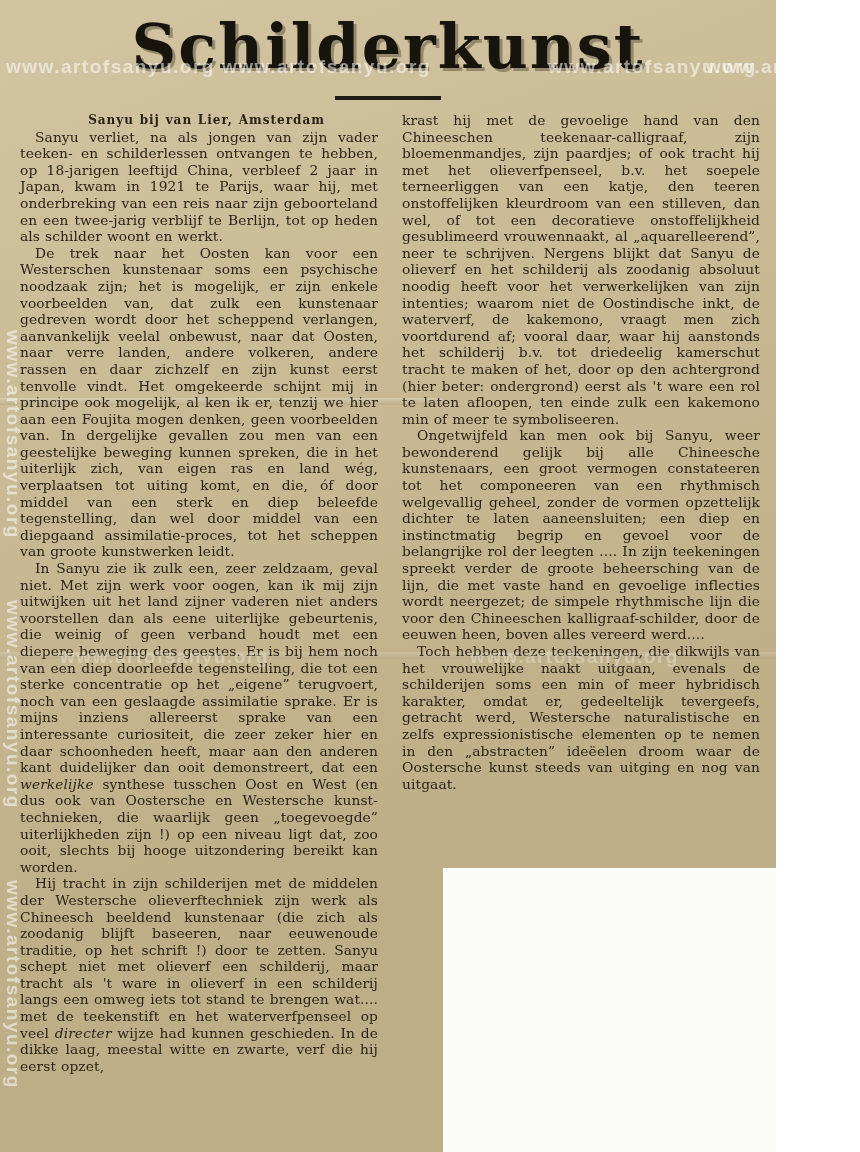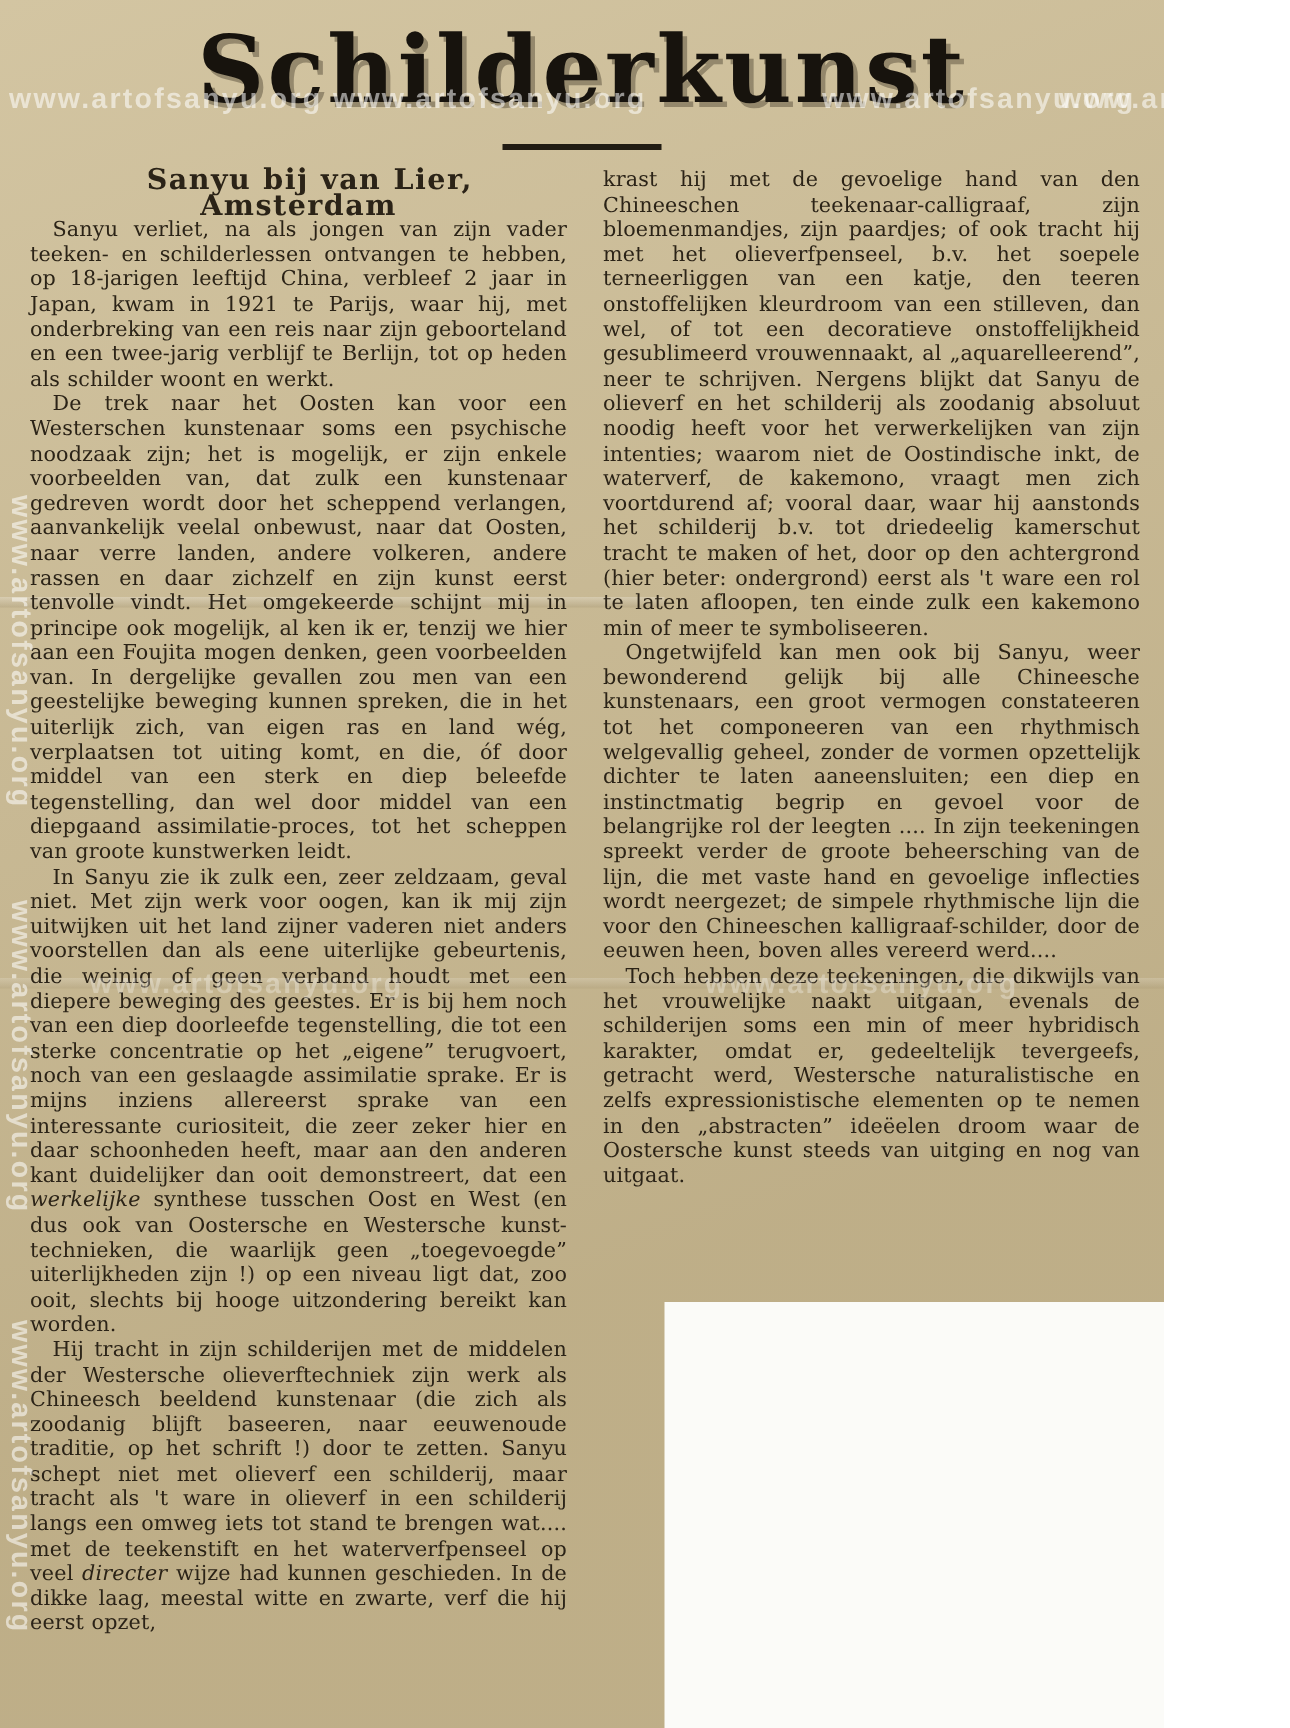--- a/index.html
+++ b/index.html
@@ -88,21 +88,21 @@
     font-size: 13.8px;
     line-height: 16.6px;
     letter-spacing: 0.1px;
     word-spacing: 0.5px;
     hyphens: auto;
   }
   .col p { margin: 0; text-indent: 15px; }
   .subtitle {
     margin: 2px 0 9px;
     text-align: center;
-    font-size: 19px;
+    font-size: 12px;
     font-weight: bold;
     letter-spacing: 1px;
     text-indent: 0;
   }
   em { }
 </style>
 </head>
 <body>
 
 <div class="page">

